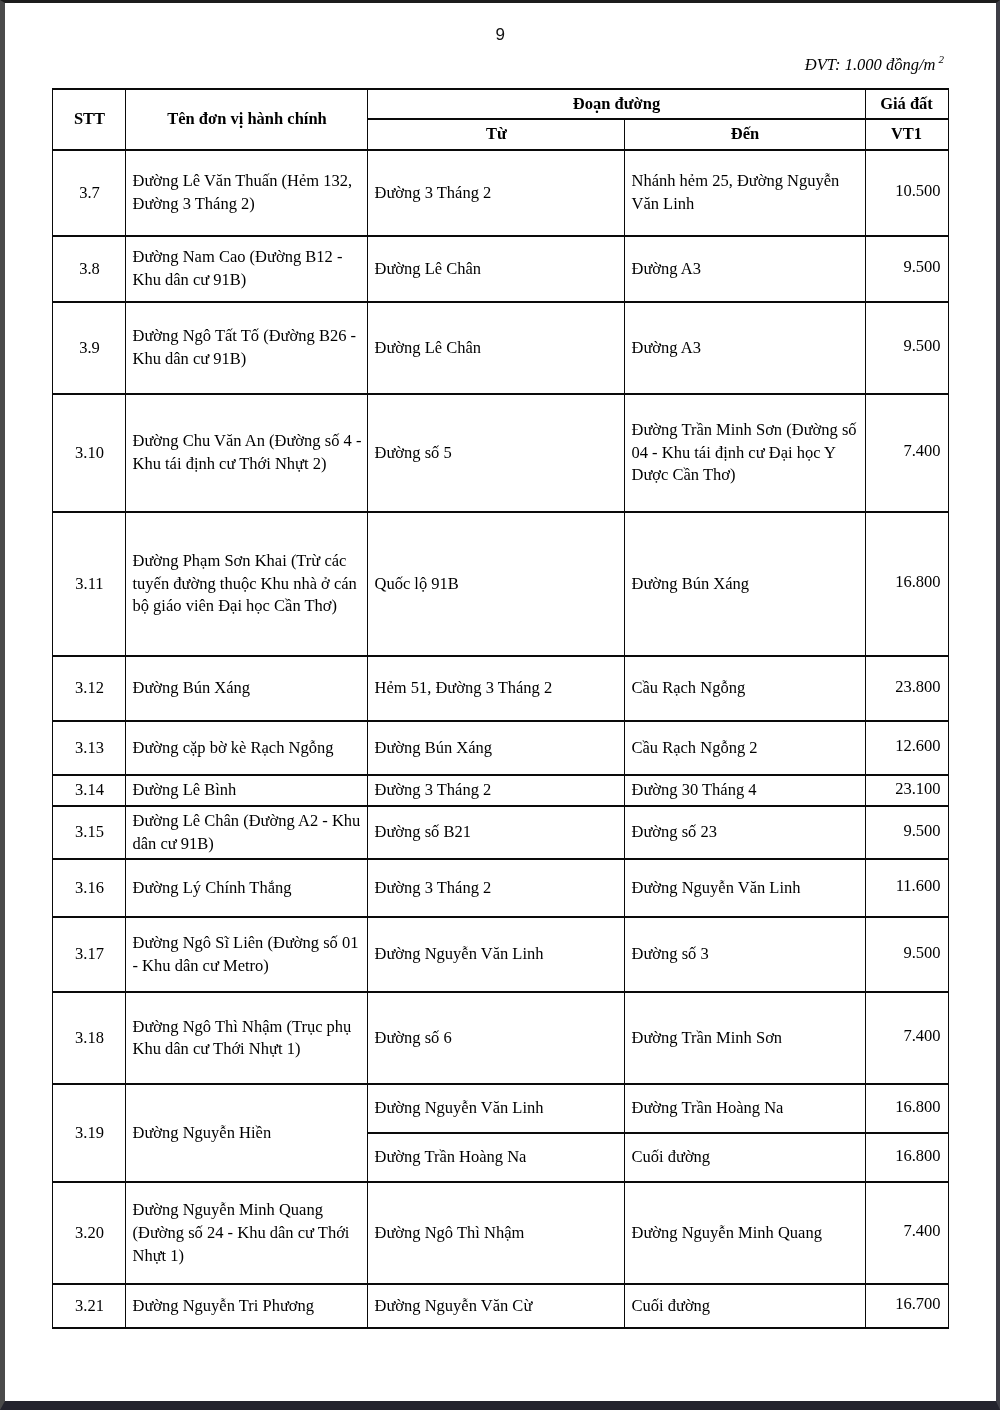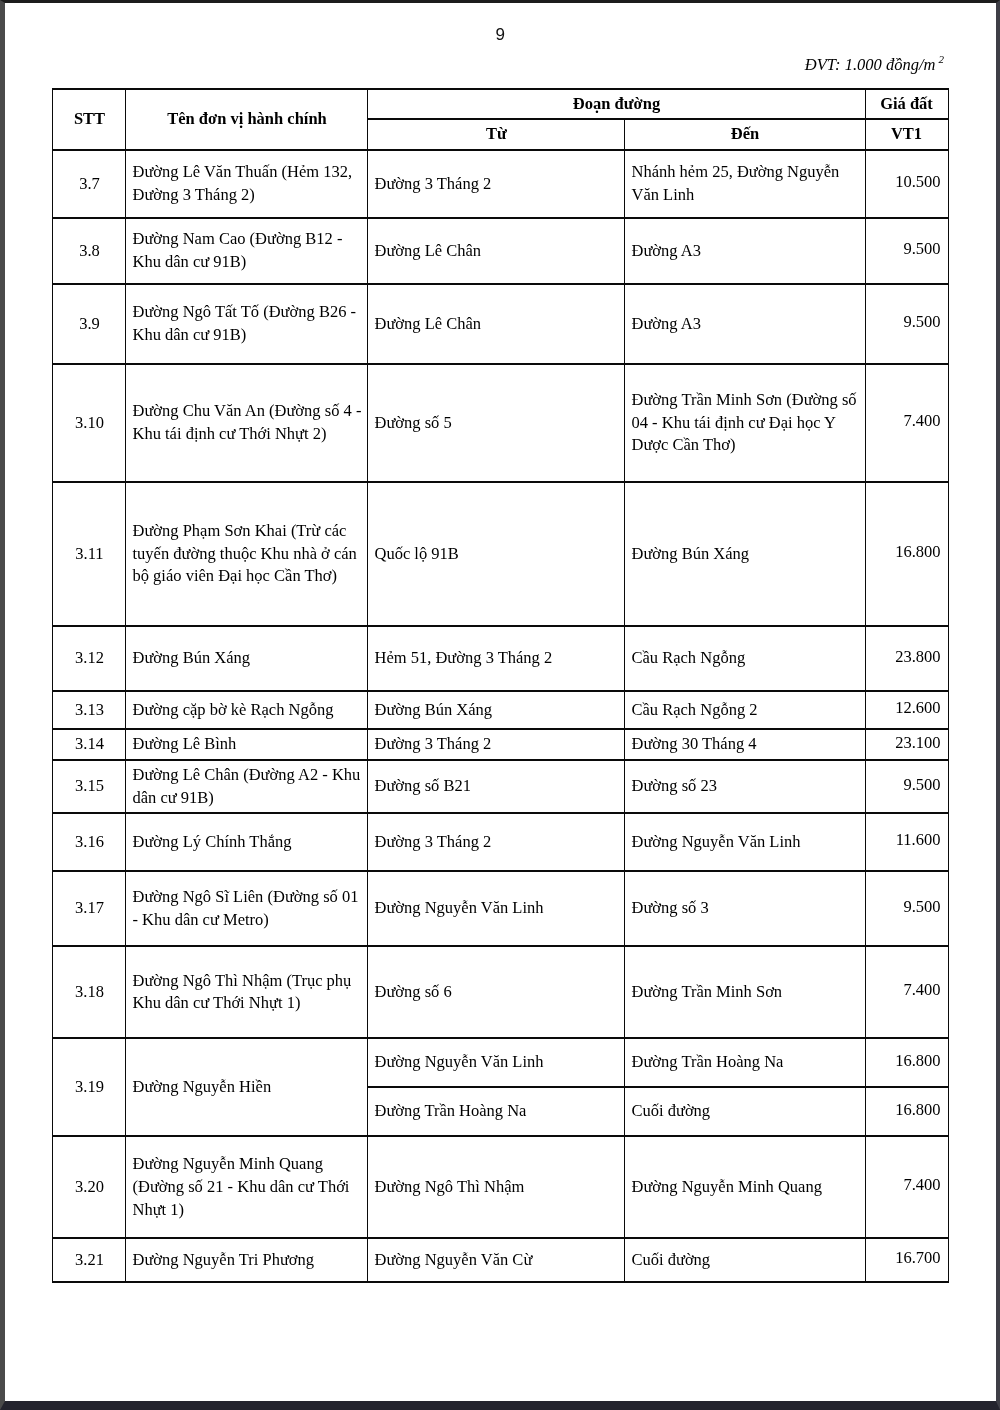--- a/index.html
+++ b/index.html
@@ -87,35 +87,35 @@
         <th colspan="2">Đoạn đường</th>
         <th>Giá đất</th>
       </tr>
       <tr style="height:29px">
         <th>Từ</th>
         <th>Đến</th>
         <th>VT1</th>
       </tr>
     </thead>
     <tbody>
-      <tr style="height:68px">
+      <tr style="height:86px">
         <td class="c-stt">3.7</td>
         <td class="c-name">Đường Lê Văn Thuấn (Hẻm 132, Đường 3 Tháng 2)</td>
         <td class="c-from">Đường 3 Tháng 2</td>
         <td class="c-to">Nhánh hẻm 25, Đường Nguyễn Văn Linh</td>
         <td class="c-price">10.500</td>
       </tr>
       <tr style="height:66px">
         <td class="c-stt">3.8</td>
         <td class="c-name">Đường Nam Cao (Đường B12 - Khu dân cư 91B)</td>
         <td class="c-from">Đường Lê Chân</td>
         <td class="c-to">Đường A3</td>
         <td class="c-price">9.500</td>
       </tr>
-      <tr style="height:80px">
+      <tr style="height:92px">
         <td class="c-stt">3.9</td>
         <td class="c-name">Đường Ngô Tất Tố (Đường B26 - Khu dân cư 91B)</td>
         <td class="c-from">Đường Lê Chân</td>
         <td class="c-to">Đường A3</td>
         <td class="c-price">9.500</td>
       </tr>
       <tr style="height:118px">
         <td class="c-stt">3.10</td>
         <td class="c-name">Đường Chu Văn An (Đường số 4 - Khu tái định cư Thới Nhựt 2)</td>
         <td class="c-from">Đường số 5</td>
@@ -129,21 +129,21 @@
         <td class="c-to">Đường Bún Xáng</td>
         <td class="c-price">16.800</td>
       </tr>
       <tr style="height:65px">
         <td class="c-stt">3.12</td>
         <td class="c-name">Đường Bún Xáng</td>
         <td class="c-from">Hẻm 51, Đường 3 Tháng 2</td>
         <td class="c-to">Cầu Rạch Ngỗng</td>
         <td class="c-price">23.800</td>
       </tr>
-      <tr style="height:38px">
+      <tr style="height:54px">
         <td class="c-stt">3.13</td>
         <td class="c-name">Đường cặp bờ kè Rạch Ngỗng</td>
         <td class="c-from">Đường Bún Xáng</td>
         <td class="c-to">Cầu Rạch Ngỗng 2</td>
         <td class="c-price">12.600</td>
       </tr>
       <tr style="height:27px">
         <td class="c-stt">3.14</td>
         <td class="c-name">Đường Lê Bình</td>
         <td class="c-from">Đường 3 Tháng 2</td>
@@ -185,21 +185,21 @@
         <td class="c-to">Đường Trần Hoàng Na</td>
         <td class="c-price">16.800</td>
       </tr>
       <tr style="height:49px">
         <td class="c-from">Đường Trần Hoàng Na</td>
         <td class="c-to">Cuối đường</td>
         <td class="c-price">16.800</td>
       </tr>
       <tr style="height:102px">
         <td class="c-stt">3.20</td>
-        <td class="c-name">Đường Nguyễn Minh Quang (Đường số 21 - Khu dân cư Thới Nhựt 1)</td>
+        <td class="c-name">Đường Nguyễn Minh Quang (Đường số 24 - Khu dân cư Thới Nhựt 1)</td>
         <td class="c-from">Đường Ngô Thì Nhậm</td>
         <td class="c-to">Đường Nguyễn Minh Quang</td>
         <td class="c-price">7.400</td>
       </tr>
       <tr style="height:44px">
         <td class="c-stt">3.21</td>
         <td class="c-name">Đường Nguyễn Tri Phương</td>
         <td class="c-from">Đường Nguyễn Văn Cừ</td>
         <td class="c-to">Cuối đường</td>
         <td class="c-price">16.700</td>

